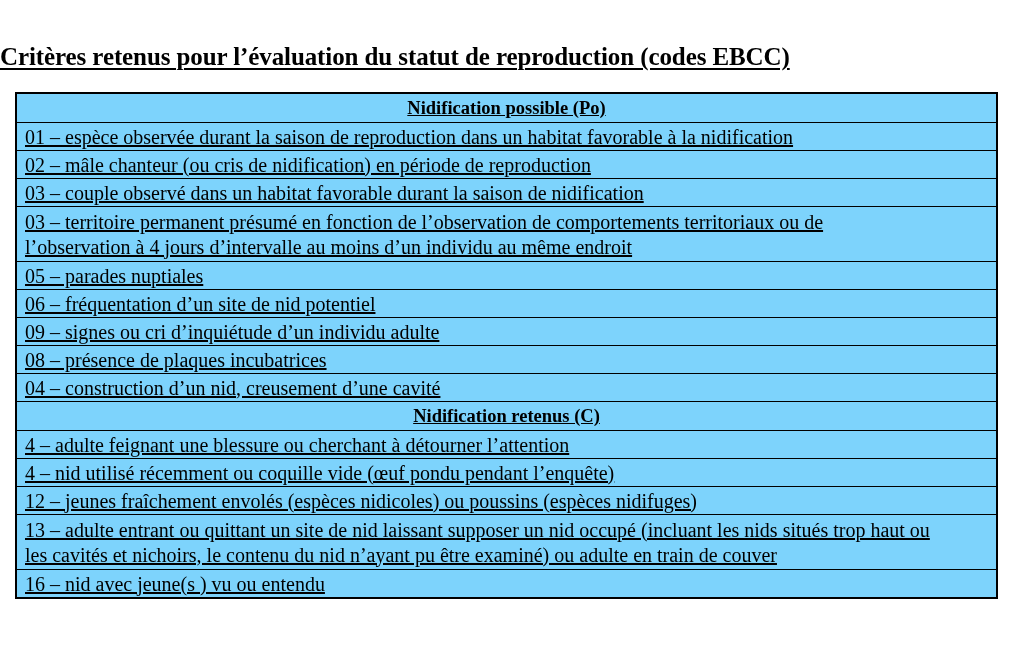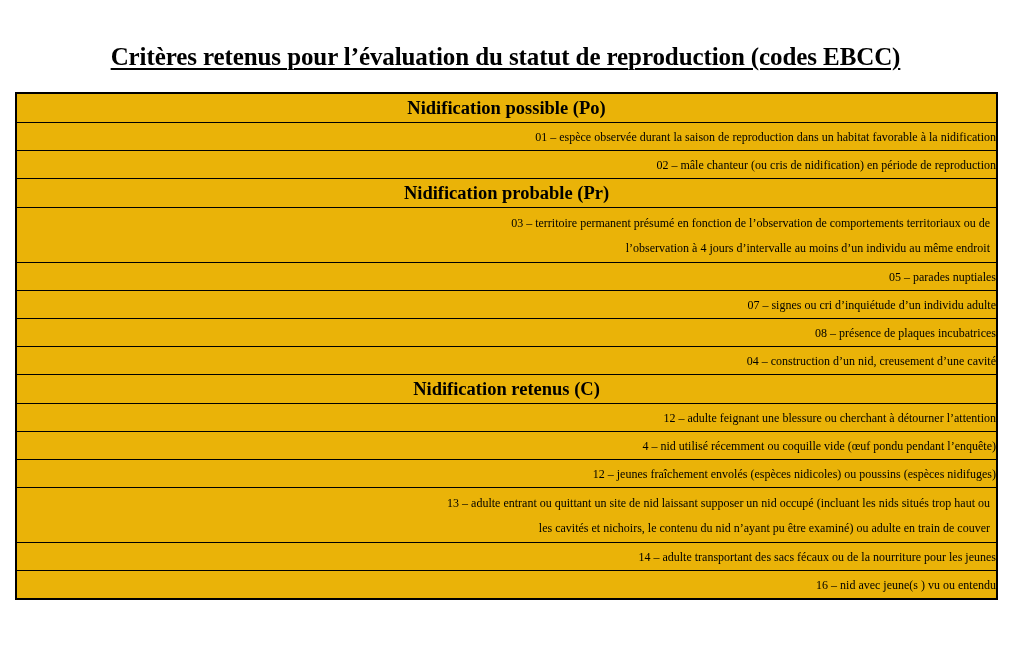--- a/index.html
+++ b/index.html
@@ -23,21 +23,20 @@
     height: 659px;
     box-sizing: border-box;
   }
 
   
   .doc-title {
     position: absolute;
     left: 0;
     top: 26px;
     width: 1011px;
-    text-align: center;
     font-size: 25px;
     font-weight: bold;
     line-height: 1.15;
     letter-spacing: -0.1px;
   }
   .doc-title .underlined {
     text-decoration: underline;
     text-underline-offset: 3px;
     text-decoration-thickness: 2px;
   }
@@ -50,36 +49,37 @@
     width: 983px;
     border-collapse: collapse;
     table-layout: fixed;
     border: 2px solid #000000;
     background: #ffffff;
   }
   .criteria-table td {
     border: 1.5px solid #000000;
     padding: 0;
     vertical-align: middle;
-    background: #eab308;
+    background: #7dd3fc;
+    text-decoration: underline;
   }
 
   .section-header {
     text-align: center;
     font-weight: bold;
     font-size: 18.5px;
     height: 28px;
     line-height: 28px;
     padding: 0 4px !important;
     white-space: nowrap;
   }
 
   .criterion {
-    text-align: right;
-    font-size: 12px;
+    text-align: left;
+    font-size: 20px;
     height: 27px;
     line-height: 26px;
     padding: 0 0 0 8px !important;
     white-space: nowrap;
     overflow: hidden;
   }
 
   .criterion.two-line {
     height: 53px;
     line-height: 25px;
@@ -103,64 +103,64 @@
 
       <tr>
         <td class="section-header">Nidification possible (Po)</td>
       </tr>
       <tr>
         <td class="criterion">01 – espèce observée durant la saison de reproduction dans un habitat favorable à la nidification</td>
       </tr>
       <tr>
         <td class="criterion">02 – mâle chanteur (ou cris de nidification) en période de reproduction</td>
       </tr>
+      <tr>
+        <td class="criterion">03 – couple observé dans un habitat favorable durant la saison de nidification</td>
+      </tr>
 
-      <tr>
-        <td class="section-header">Nidification probable (Pr)</td>
-      </tr>
       <tr>
         <td class="criterion two-line">
             <span class="ln">03 – territoire permanent présumé en fonction de l’observation de comportements territoriaux ou de</span>
             <span class="ln">l’observation à 4 jours d’intervalle au moins d’un individu au même endroit</span>
           </td>
       </tr>
       <tr>
         <td class="criterion">05 – parades nuptiales</td>
       </tr>
       <tr>
-        <td class="criterion">07 – signes ou cri d’inquiétude d’un individu adulte</td>
+        <td class="criterion">06 – fréquentation d’un site de nid potentiel</td>
+      </tr>
+      <tr>
+        <td class="criterion">09 – signes ou cri d’inquiétude d’un individu adulte</td>
       </tr>
       <tr>
         <td class="criterion">08 – présence de plaques incubatrices</td>
       </tr>
       <tr>
         <td class="criterion">04 – construction d’un nid, creusement d’une cavité</td>
       </tr>
 
       <tr>
         <td class="section-header">Nidification retenus (C)</td>
       </tr>
       <tr>
-        <td class="criterion">12 – adulte feignant une blessure ou cherchant à détourner l’attention</td>
+        <td class="criterion">4 – adulte feignant une blessure ou cherchant à détourner l’attention</td>
       </tr>
       <tr>
         <td class="criterion">4 –  nid utilisé récemment ou coquille vide (œuf pondu pendant l’enquête)</td>
       </tr>
       <tr>
         <td class="criterion">12 – jeunes fraîchement envolés (espèces nidicoles) ou poussins (espèces nidifuges)</td>
       </tr>
       <tr>
         <td class="criterion two-line">
             <span class="ln">13 – adulte entrant ou quittant un site de nid laissant supposer un nid occupé (incluant les nids situés trop haut ou</span>
             <span class="ln">les cavités et nichoirs, le contenu du nid n’ayant pu être examiné) ou adulte en train de couver</span>
           </td>
       </tr>
       <tr>
-        <td class="criterion">14 – adulte transportant des sacs fécaux ou de la nourriture pour les jeunes</td>
-      </tr>
-      <tr>
         <td class="criterion">16 – nid avec jeune(s ) vu ou entendu</td>
       </tr>
 
     </tbody>
   </table>
 
 </div>
 
 </body></html>

